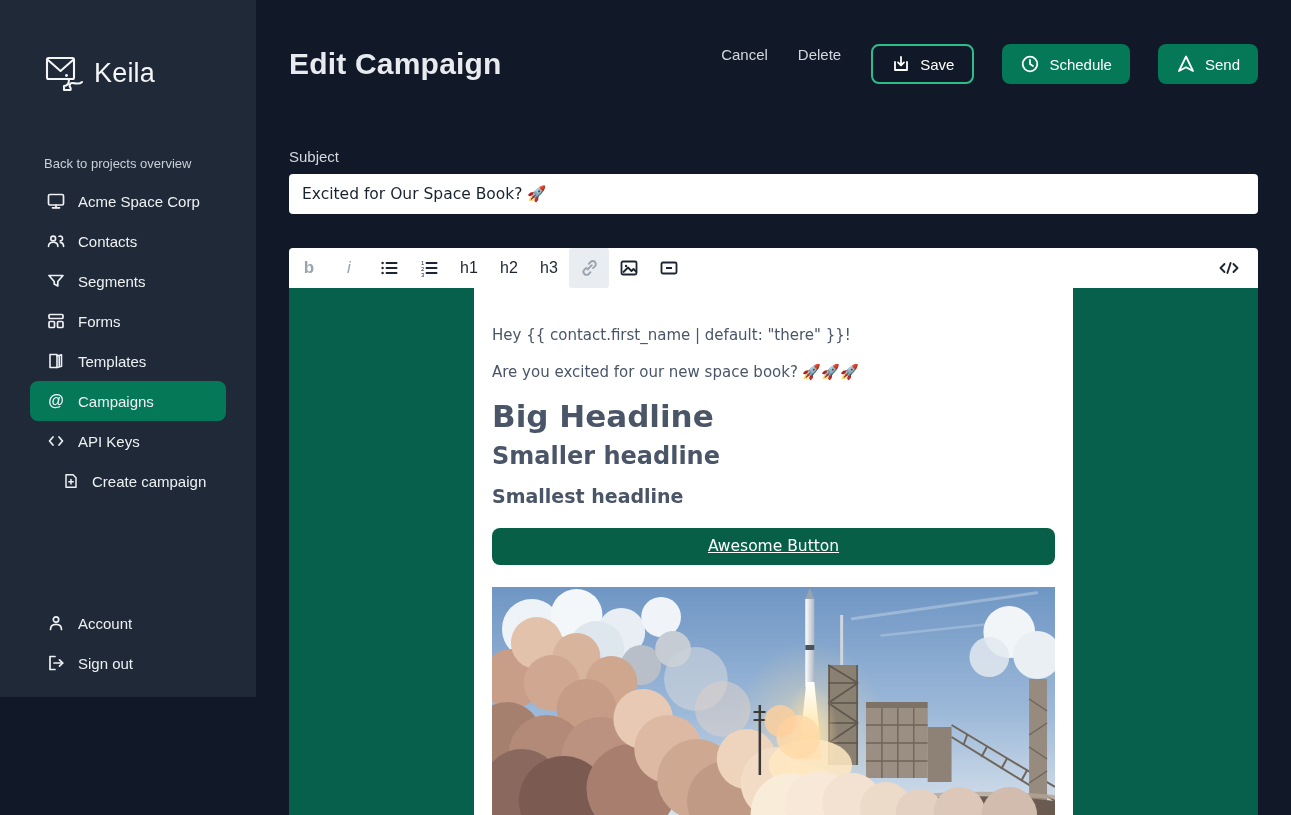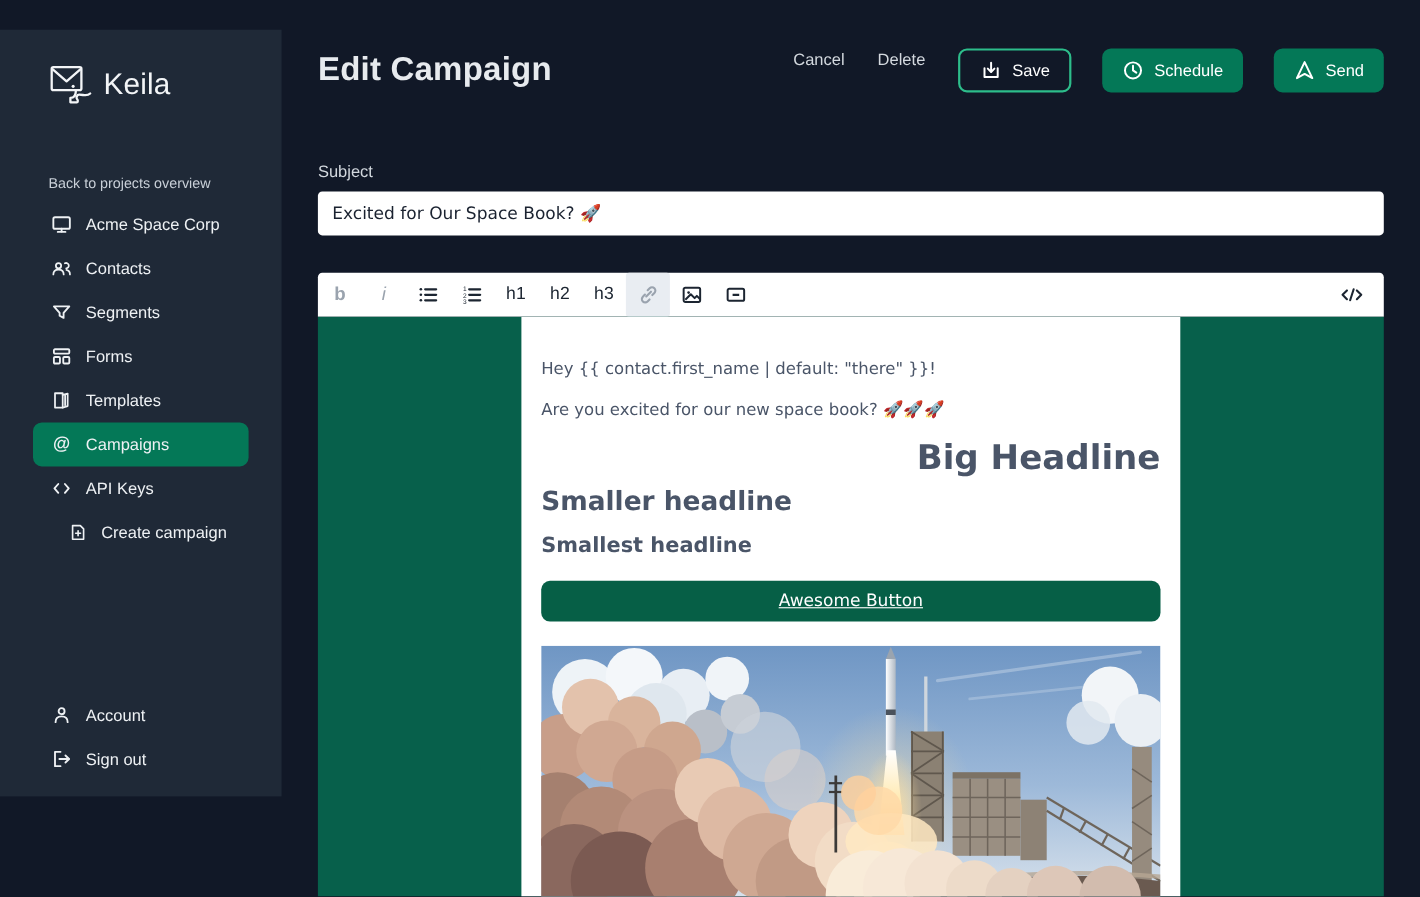--- a/index.html
+++ b/index.html
@@ -10,22 +10,21 @@
     font-family:"Liberation Sans", sans-serif;
     -webkit-font-smoothing:antialiased;
   }
   .app { display:flex; width:1291px; height:815px; }
 
   
   .sidebar {
     width:256px; flex:0 0 256px; height:697px;
     background:#1f2937; color:#eef1f4;
     display:flex; flex-direction:column;
-    padding:28px 0 14px;
-    margin-top:27px;
+    padding:52px 0 14px;
   }
   .logo { display:flex; align-items:center; gap:10px; margin-left:44px; }
   .logo svg { display:block; }
   .logo-text { font-size:27px; color:#f3f5f7; letter-spacing:.2px; }
   .back-link {
     margin:62px 44px 10px; font-size:13px; color:#c9d0d8; cursor:pointer;
   }
   .nav { display:flex; flex-direction:column; }
   .nav-item {
     display:flex; align-items:center; gap:13px;
@@ -81,21 +80,21 @@
 
   
   .editor { flex:1; background:#07604b; overflow:hidden; }
   .email {
     width:599px; min-height:100%; margin:0 auto; background:#ffffff;
     padding:38px 18px 0;
     font-family:"DejaVu Sans","Liberation Sans",sans-serif;
     color:#4a5568;
   }
   .email p { margin:0 0 19px; font-size:15px; line-height:1.2; }
-  .email h1 { margin:11px 0 0; font-size:31px; line-height:1.05; font-weight:700; color:#4a5568;text-align:right; }
+  .email h1 { margin:11px 0 0; font-size:31px; line-height:1.05; font-weight:700; color:#4a5568; }
   .email h2 { margin:11px 0 0; font-size:24px; line-height:1.05; font-weight:700; color:#4a5568; }
   .email h3 { margin:18px 0 0; font-size:19px; line-height:1.05; font-weight:700; color:#4a5568; }
   .email-btn {
     margin:21px 0 0; height:37px; border-radius:8px; background:#065f46;
     display:flex; align-items:center; justify-content:center; cursor:pointer;
   }
   .email-btn span { color:#ffffff; font-size:15.5px; text-decoration:underline; }
   .photo { margin:22px 0 0; width:563px; height:230px; cursor:pointer; }
   .photo svg { display:block; width:100%; height:100%; }
 </style>

